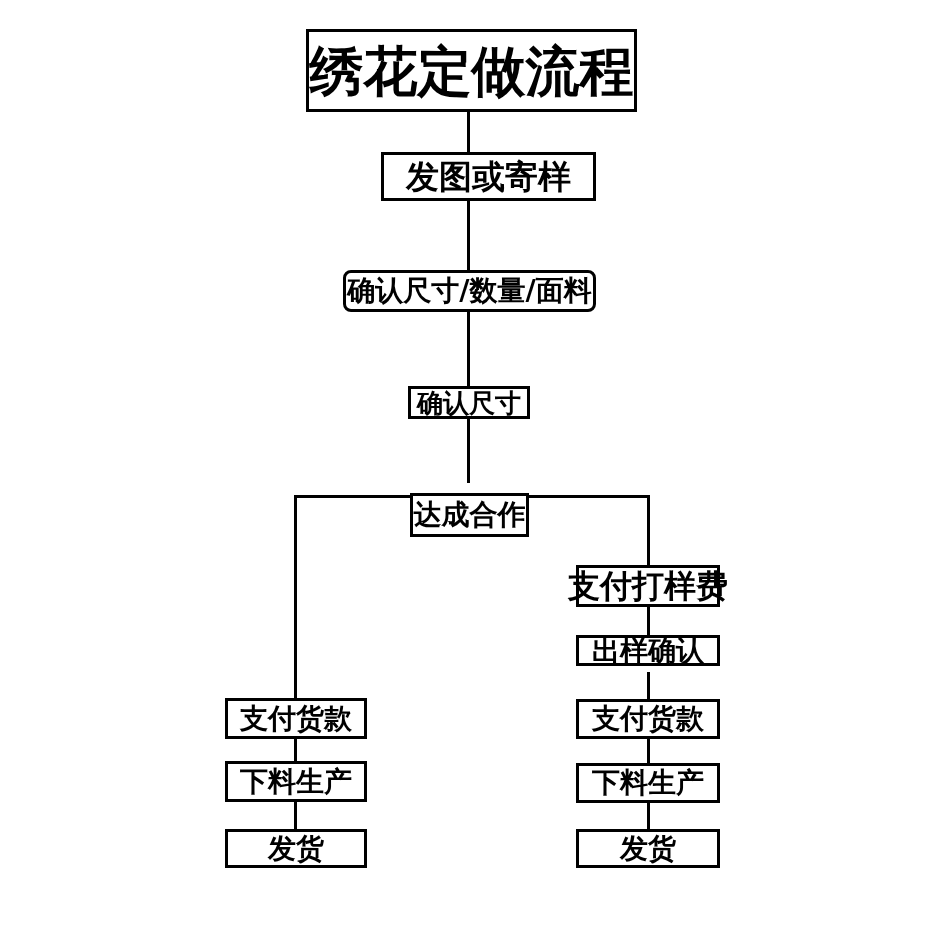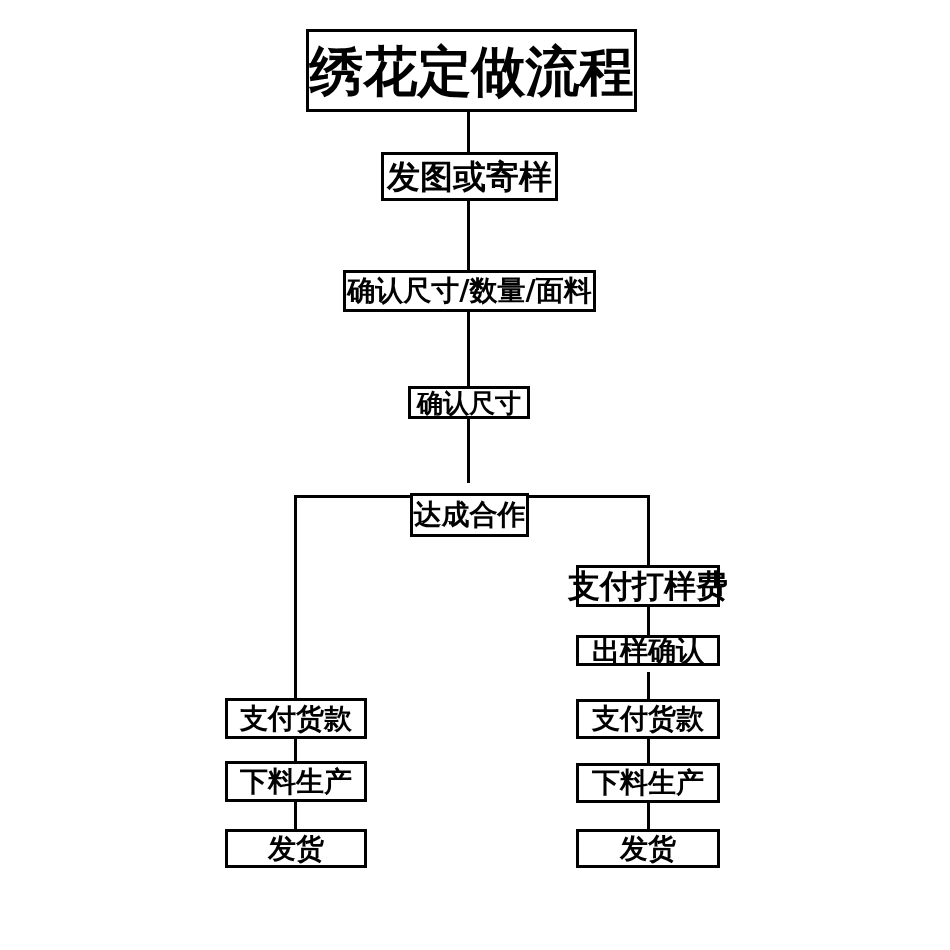--- a/index.html
+++ b/index.html
@@ -31,22 +31,22 @@
     z-index: 2;
   }
   .line {
     position: absolute;
     background: #000000;
     z-index: 1;
   }
 
   
   .b-title   { left: 306px; top: 29px;  width: 331px; height: 83px; font-size: 54px; }
-  .b-send    { left: 381px; top: 152px; width: 177px; height: 49px; font-size: 33px; }
-  .b-confirm { left: 343px; top: 270px; width: 253px; height: 42px; font-size: 28px; }
+  .b-send    { left: 381px; top: 152px; width: 215px; height: 49px; font-size: 33px; }
+  .b-confirm { left: 343px; top: 270px; width: 253px; height: 42px; font-size: 28px; border-radius: 8px; }
   .b-quote   { left: 408px; top: 386px; width: 122px; height: 33px; font-size: 26px; }
   .b-deal    { left: 410px; top: 493px; width: 119px; height: 44px; font-size: 28px; }
 
   .b-l1 { left: 225px; top: 698px; width: 142px; height: 41px; font-size: 28px; }
   .b-l2 { left: 225px; top: 761px; width: 142px; height: 41px; font-size: 28px; }
   .b-l3 { left: 225px; top: 829px; width: 142px; height: 39px; font-size: 28px; }
 
   .b-r1 { left: 576px; top: 565px; width: 144px; height: 42px; font-size: 32px; }
   .b-r2 { left: 576px; top: 635px; width: 144px; height: 31px; font-size: 28px; }
   .b-r3 { left: 576px; top: 699px; width: 144px; height: 40px; font-size: 28px; }

